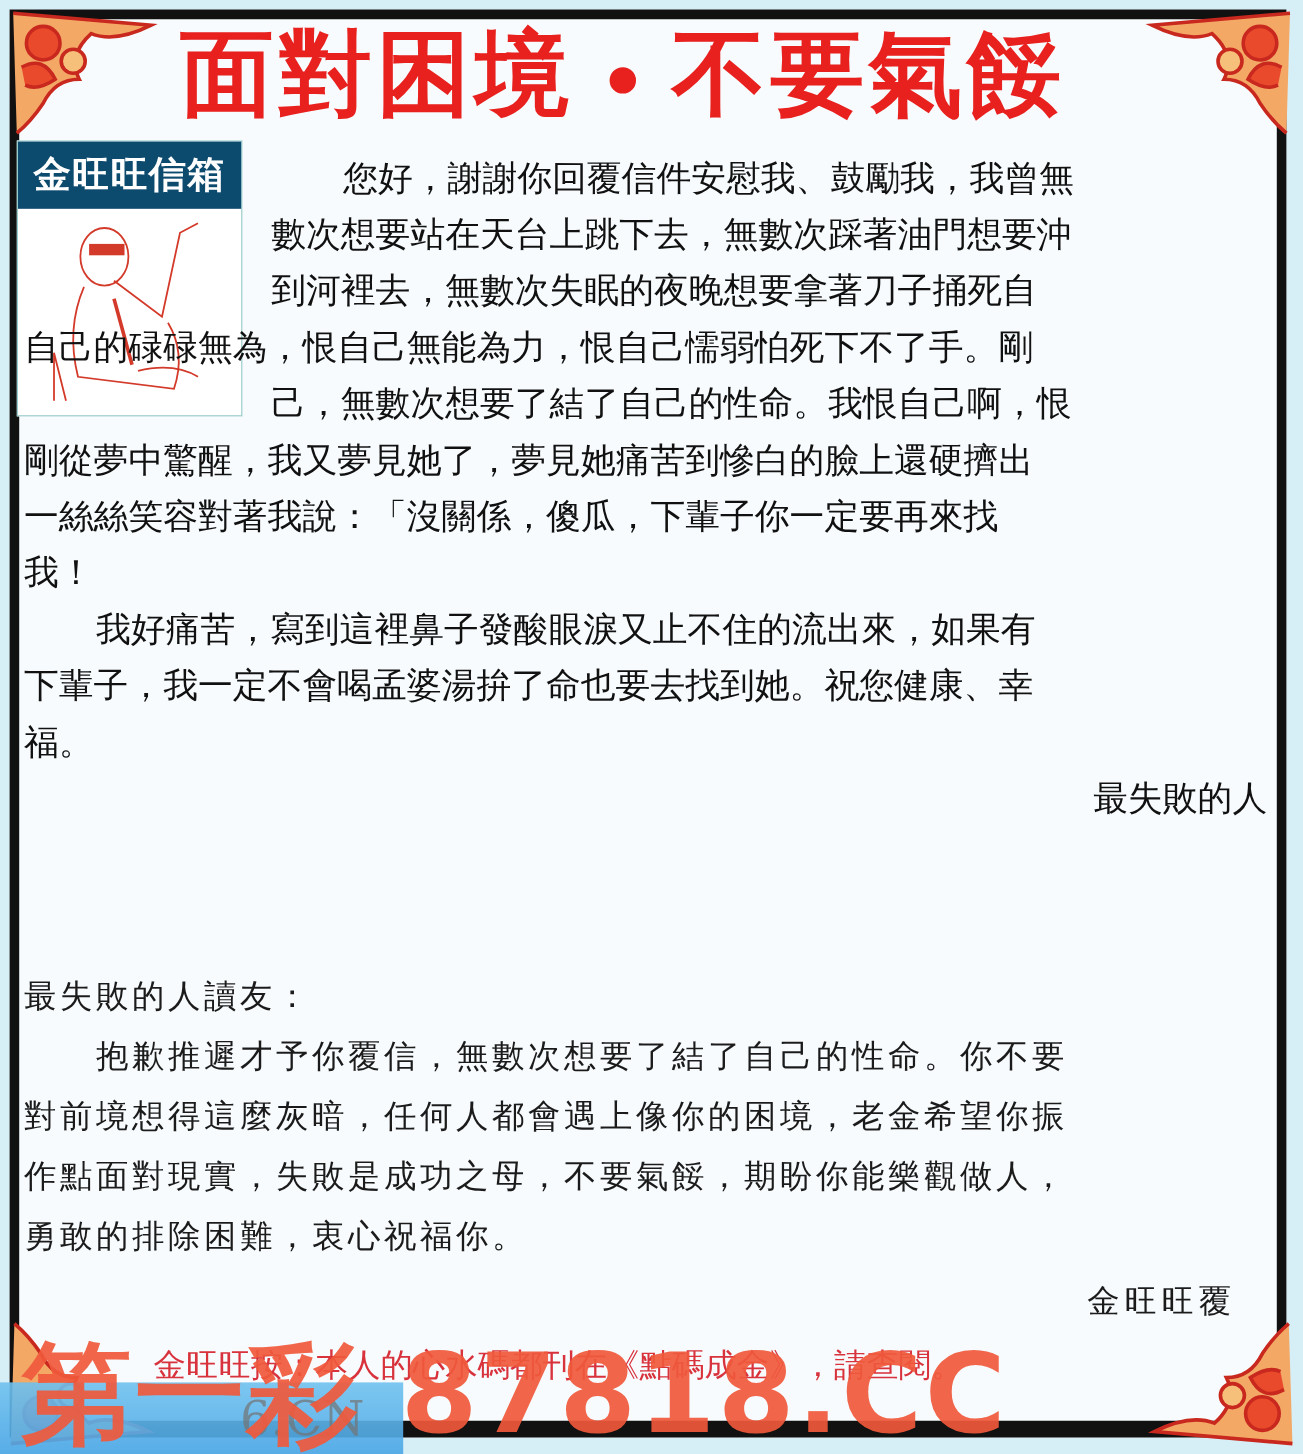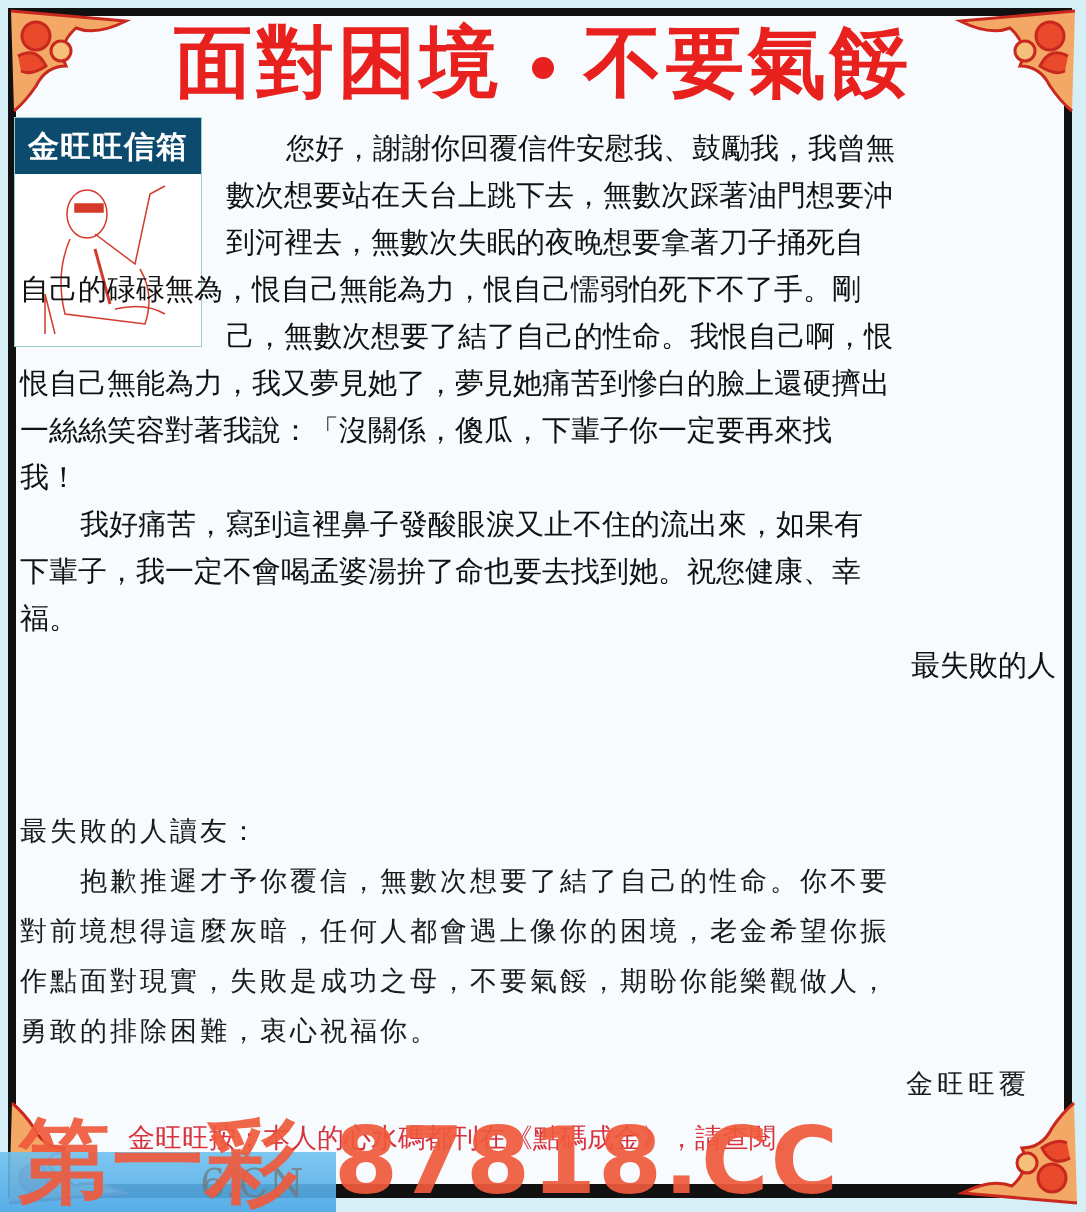--- a/index.html
+++ b/index.html
@@ -16,21 +16,21 @@
   }
   .corner { position: absolute; width: 130px; height: 110px; }
   .corner svg { width: 100%; height: 100%; }
   .c-tl { left: 6px; top: 6px; }
   .c-tr { right: 6px; top: 6px; transform: scaleX(-1); }
   .c-bl { left: 4px; bottom: 4px; transform: scaleY(-1); }
   .c-br { right: 4px; bottom: 4px; transform: scale(-1,-1); }
 
   .title {
     position: absolute; left: 150px; right: 150px; top: 12px; height: 100px;
-    text-align: center; color: #e8201e; font-size: 78px; font-weight: bold;
+    text-align: left; color: #e8201e; font-size: 78px; font-weight: bold;
     letter-spacing: 4px; line-height: 100px;
     font-family: "DejaVu Sans", "Liberation Sans", sans-serif;
   }
   .title .dot { display: inline-block; width: 22px; height: 22px; border-radius: 50%; background: #e8201e; vertical-align: middle; margin: 0 30px; }
 
   .mailbox {
     position: absolute; left: 14px; top: 117px; width: 186px; height: 228px;
     border: 1px solid #9cc; background: #fff;
   }
   .mailbox .head {
@@ -131,21 +131,21 @@
     </g>
   </svg>
 </div>
 
 <div class="text letter1">
   <div class="line ind-para">您好，謝謝你回覆信件安慰我、鼓勵我，我曾無</div>
   <div class="line ind-left">數次想要站在天台上跳下去，無數次踩著油門想要沖</div>
   <div class="line ind-left">到河裡去，無數次失眠的夜晚想要拿著刀子捅死自</div>
   <div class="line">自己的碌碌無為，恨自己無能為力，恨自己懦弱怕死下不了手。剛</div>
   <div class="line ind-left">己，無數次想要了結了自己的性命。我恨自己啊，恨</div>
-  <div class="line">恨自己無能為力，我又夢見她了，夢見她痛苦到慘白的臉上還硬擠出</div>
+  <div class="line">剛從夢中驚醒，我又夢見她了，夢見她痛苦到慘白的臉上還硬擠出</div>
   <div class="line">一絲絲笑容對著我說：「沒關係，傻瓜，下輩子你一定要再來找</div>
   <div class="line">我！</div>
   <div class="line indent">我好痛苦，寫到這裡鼻子發酸眼淚又止不住的流出來，如果有</div>
   <div class="line">下輩子，我一定不會喝孟婆湯拚了命也要去找到她。祝您健康、幸</div>
   <div class="line">福。</div>
   <div class="line right">最失敗的人</div>
 </div>
 
 <div class="text reply">
   <div class="line">最失敗的人讀友：</div>

